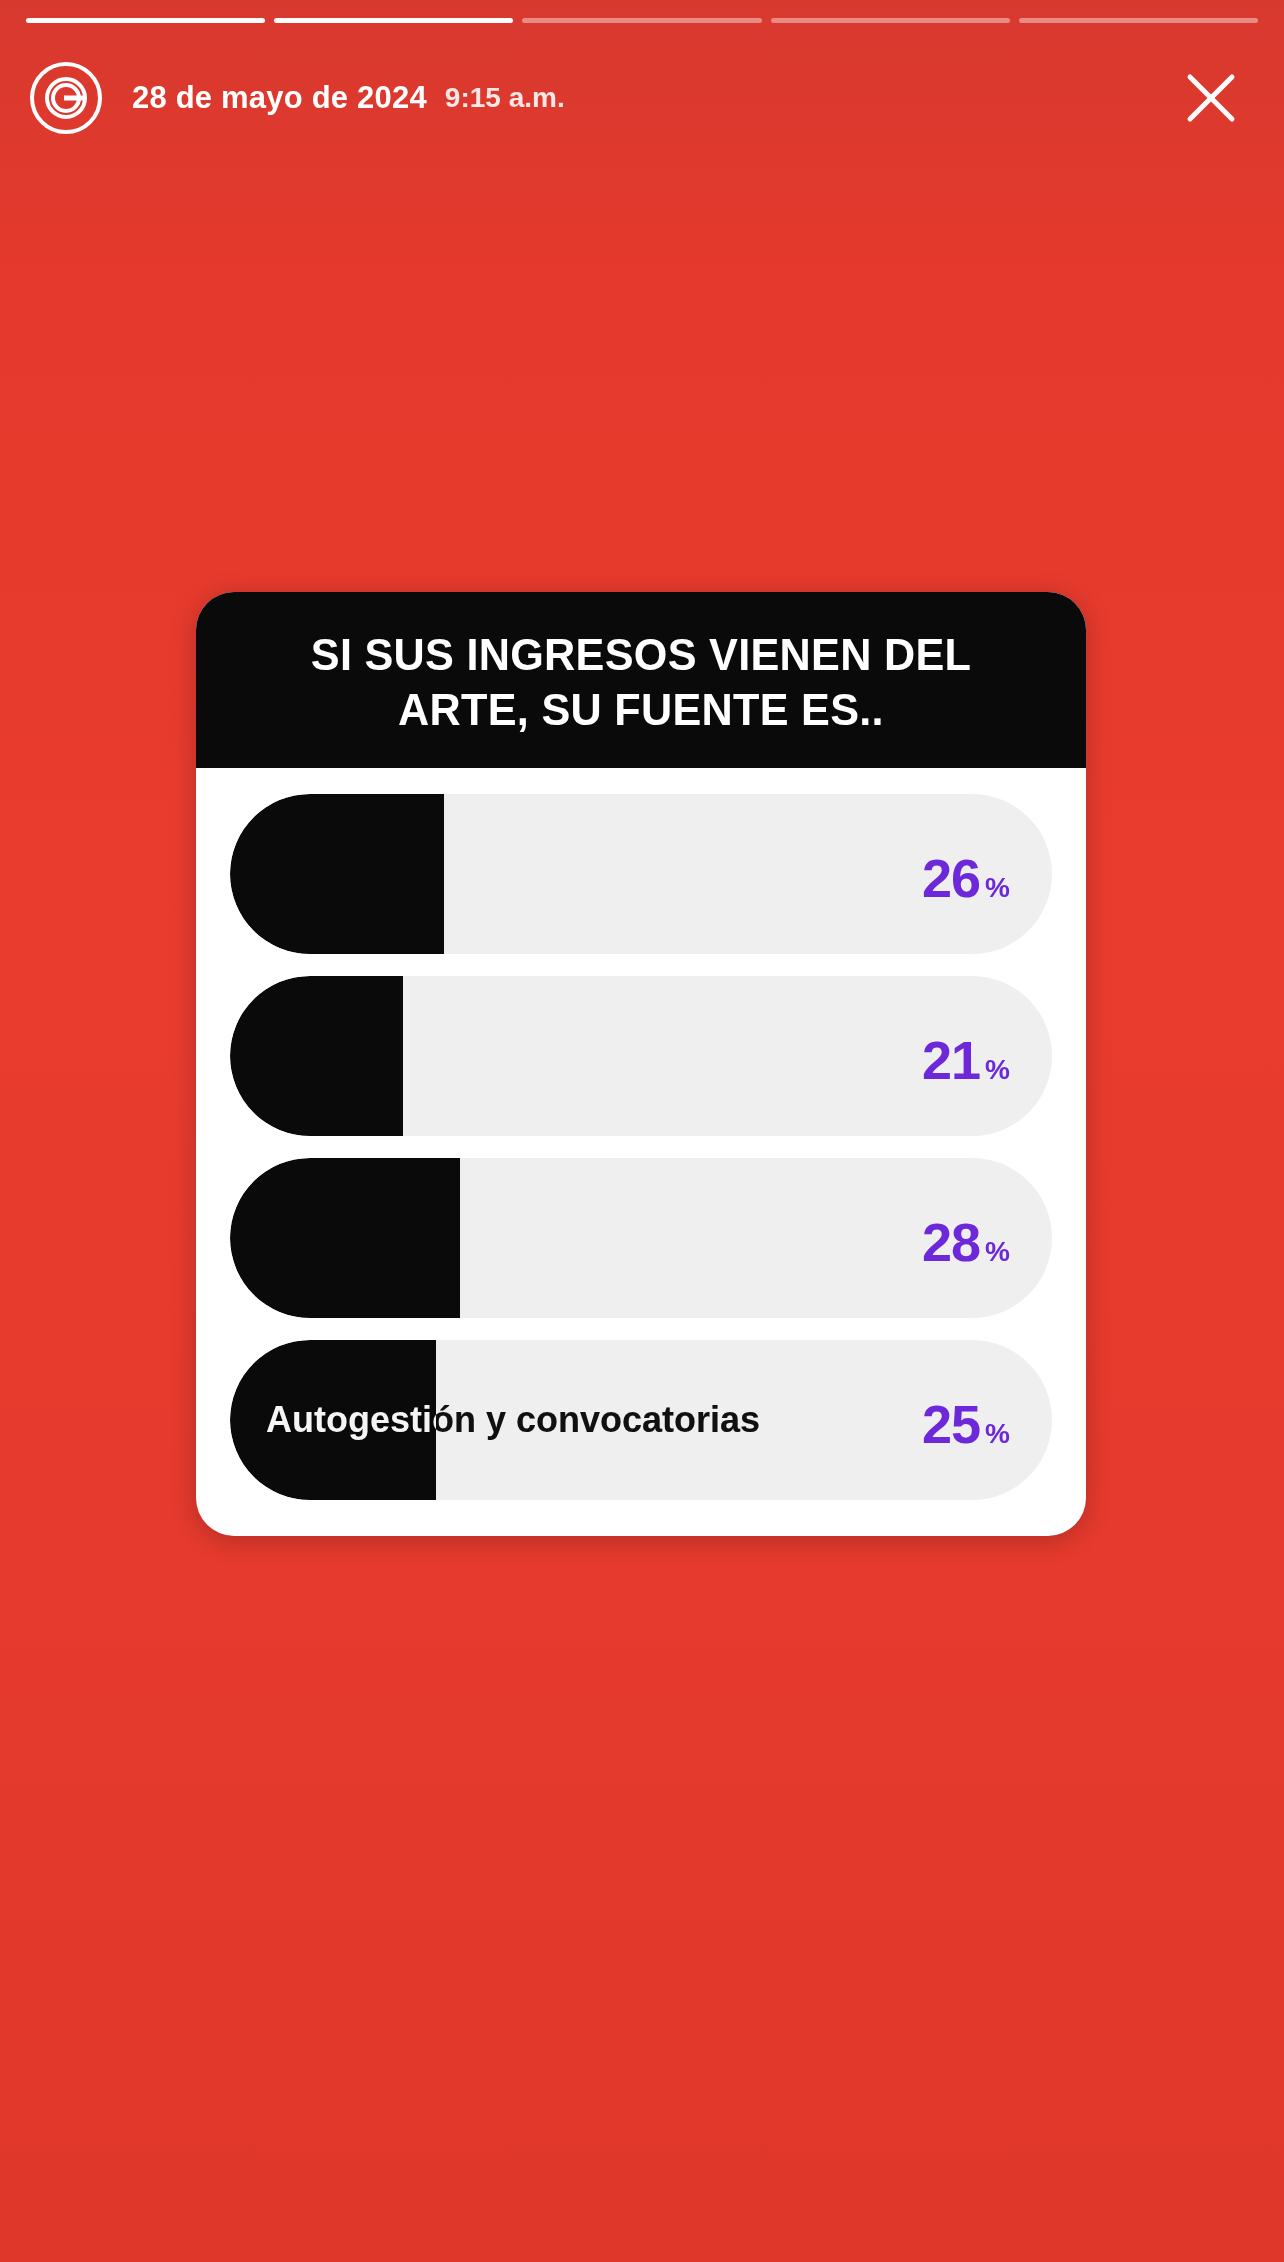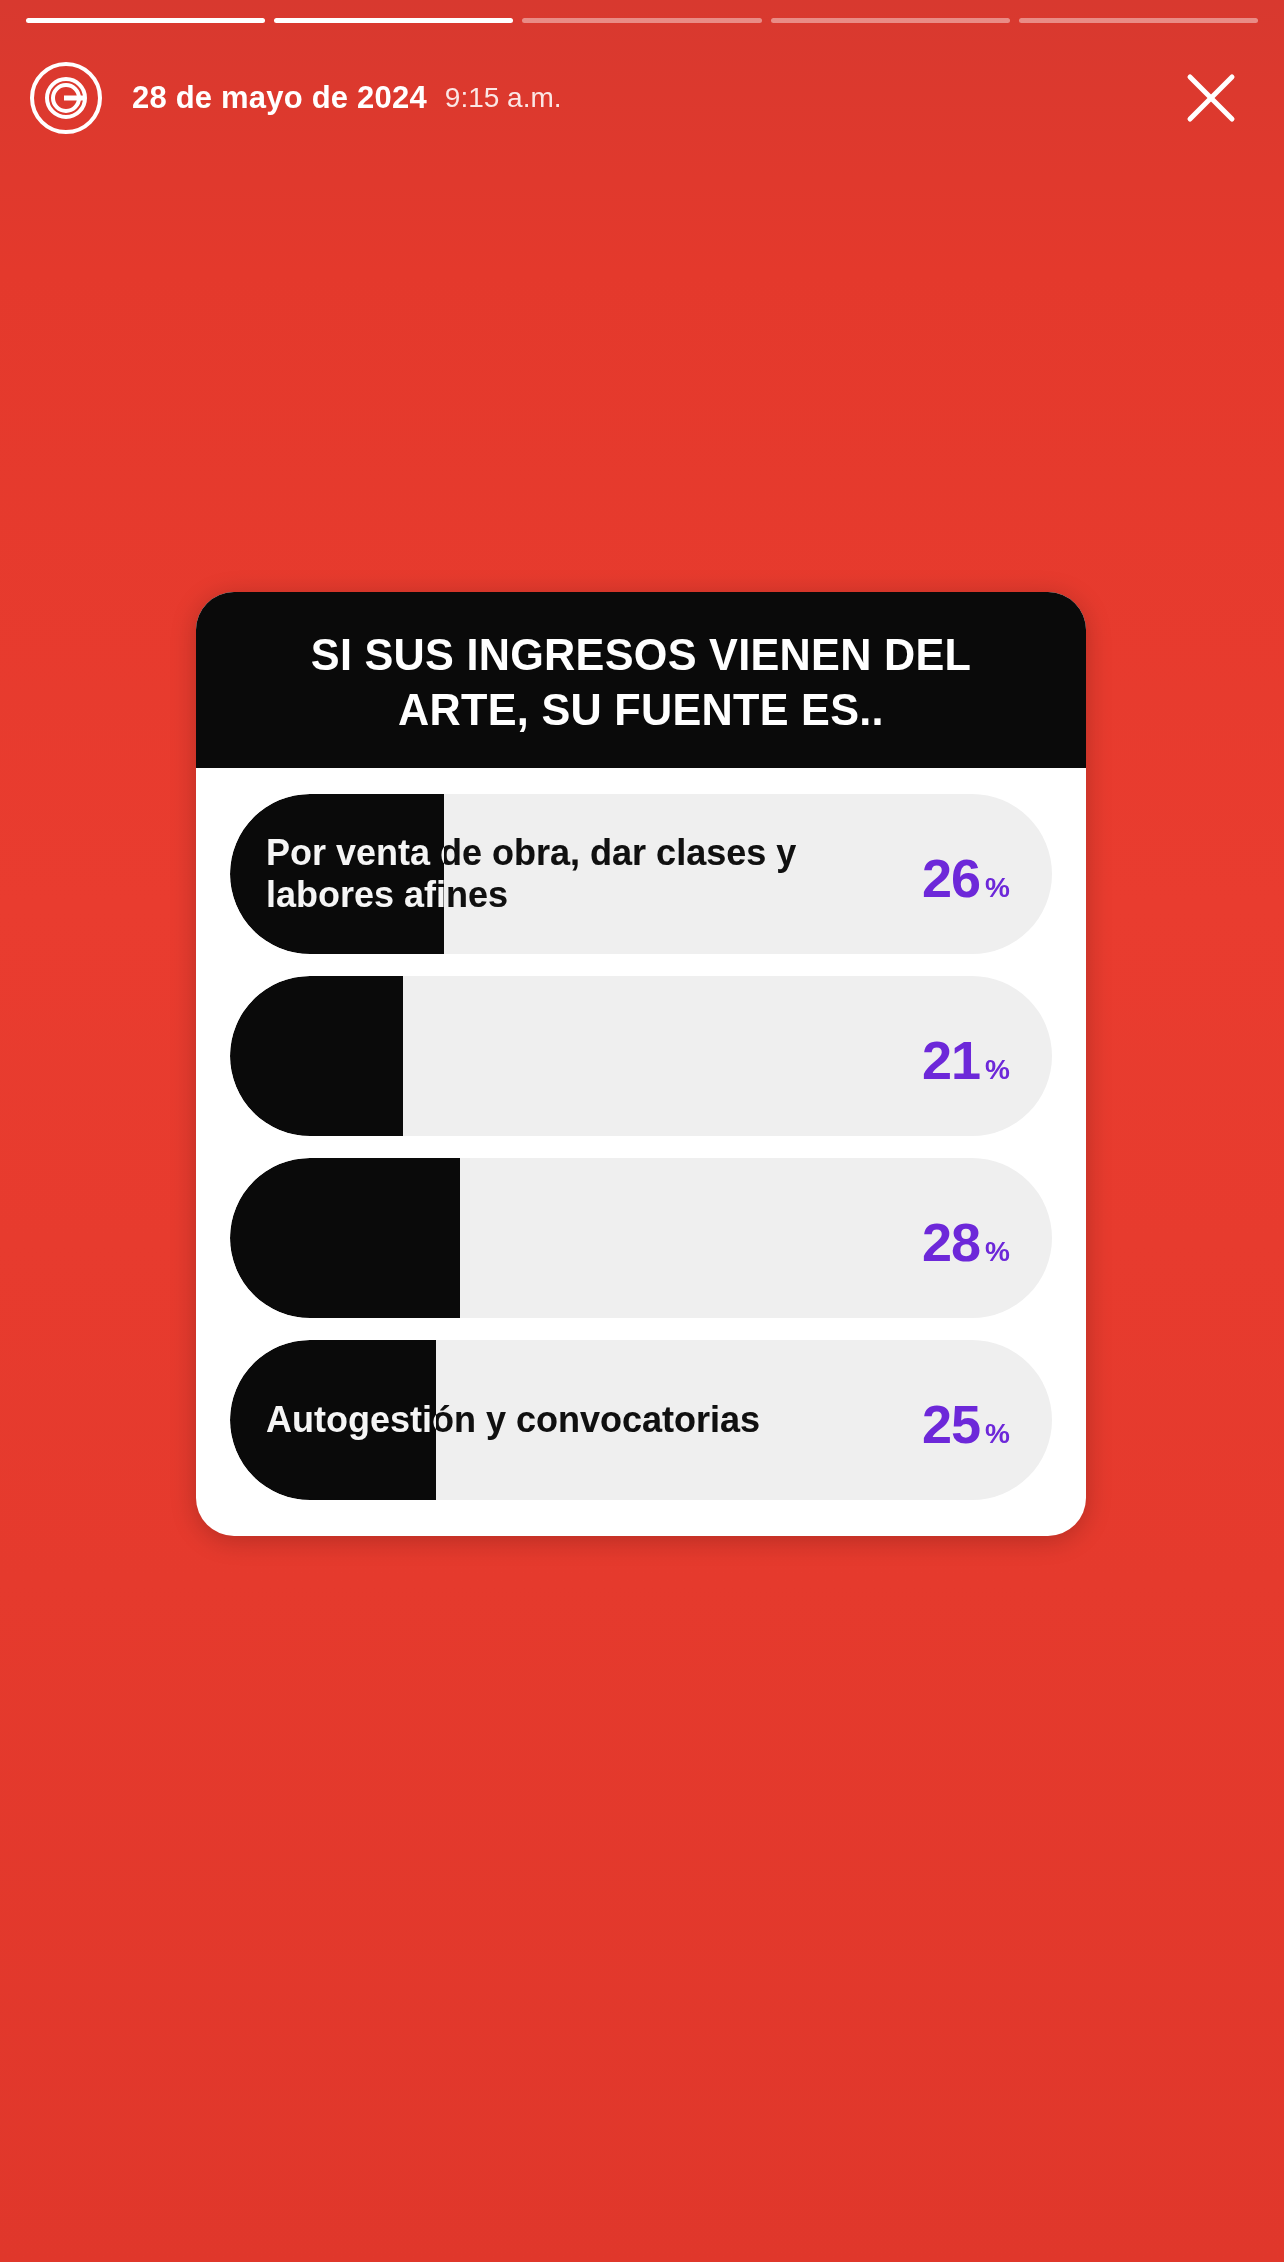--- a/index.html
+++ b/index.html
@@ -65,21 +65,21 @@
     color: #ffffff;
     font-size: 31px;
     font-weight: bold;
     letter-spacing: 0.2px;
     white-space: nowrap;
   }
   #hdr-time {
     margin-left: 18px;
     color: rgba(255,255,255,0.88);
     font-size: 28px;
-    font-weight: normal;
+    font-weight: bold;
     white-space: nowrap;
   }
   #close-btn {
     margin-left: auto;
     width: 70px;
     height: 70px;
     display: flex;
     align-items: center;
     justify-content: center;
     cursor: pointer;
@@ -200,21 +200,20 @@
   </div>
 
   <div id="poll-card">
     <div id="poll-header">
       <div id="poll-title">SI SUS INGRESOS VIENEN DEL ARTE, SU FUENTE ES..</div>
     </div>
     <div id="poll-options">
 
       <div class="option">
         <div class="fill" style="width:26%"></div>
-        <div class="opt-label">Por venta de obra, dar clases y labores afines</div>
         <div class="opt-pct">
           <span class="pct-num">26</span>
           <span class="pct-sign">%</span>
         </div>
       </div>
 
       <div class="option">
         <div class="fill" style="width:21%"></div>
         <div class="opt-pct">
           <span class="pct-num">21</span>

